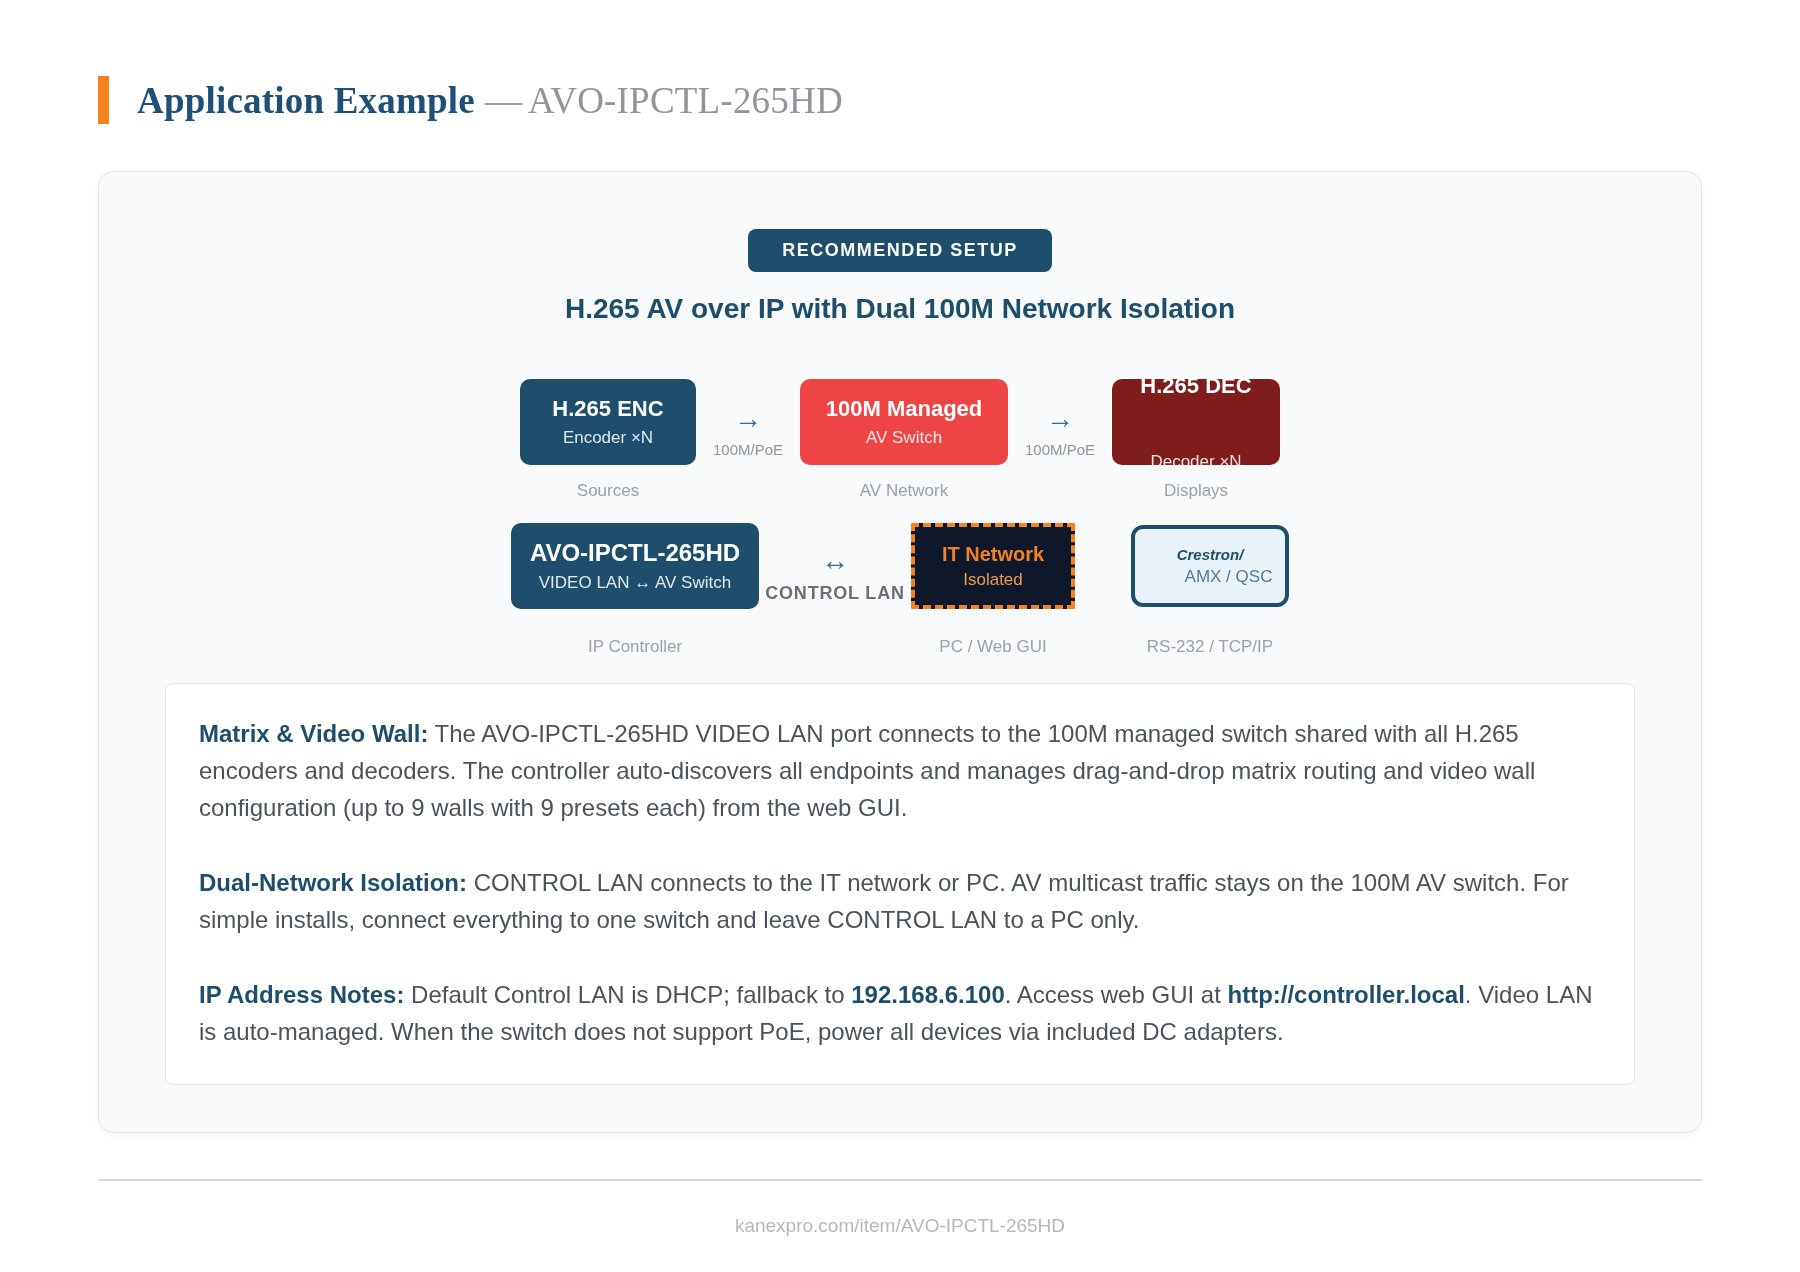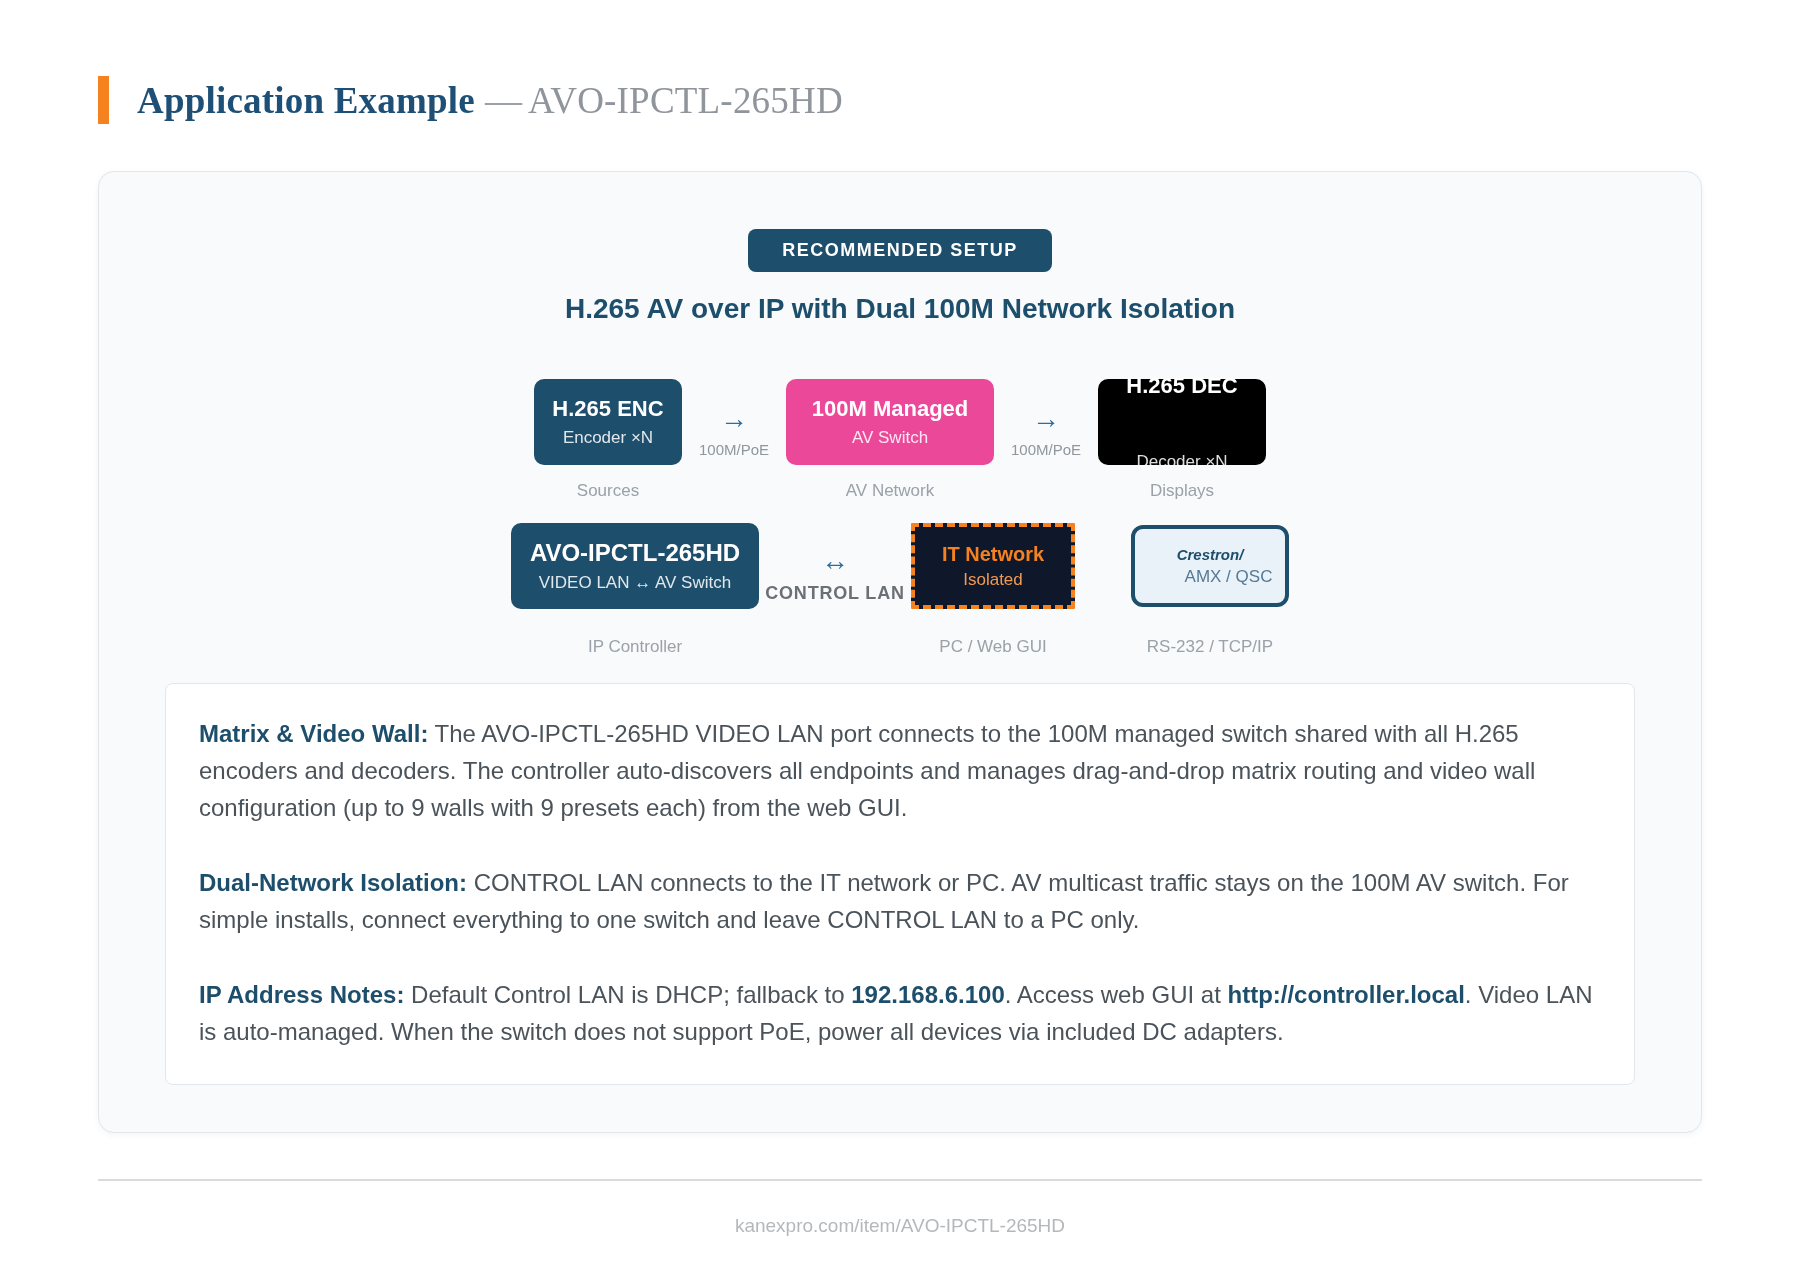--- a/index.html
+++ b/index.html
@@ -29,22 +29,22 @@
   
   .d-row   { display:flex; justify-content:center; align-items:stretch; }
   .row1    { margin-top:54px; }
   .row2    { margin-top:22px; }
   .slot    { display:flex; flex-direction:column; align-items:center; justify-content:center; }
 
   .dbox { border-radius:10px; display:flex; flex-direction:column;
           align-items:center; justify-content:center; width:100%; }
   .dbox .bt { font-weight:bold; }
   .navy   { background:#1d4e6b; }
-  .blue   { background:#ec4899; }
-  .orange { background:#000000;gap:47px; }
+  .blue   { background:#ef4444; }
+  .orange { background:#7f1d1d;gap:47px; }
   .navy .bt, .blue .bt, .orange .bt { color:#ffffff; font-size:22px; }
   .navy .bs, .blue .bs, .orange .bs { color:rgba(255,255,255,0.87); font-size:17px; margin-top:6px; }
 
   .h86 { height:86px; }
 
   .arrow-col { justify-content:center; transform:translateY(10px); }
   .arrow-glyph { color:#2e6e9e; font-size:28px; line-height:26px; }
   .arrow-sub { color:#8f979e; font-size:15px; margin-top:9px; }
   .link-label { color:#6a7076; font-size:18px; font-weight:bold; letter-spacing:0.8px; margin-top:9px; }
 
@@ -55,21 +55,21 @@
   
   .ctl .bt { font-size:24px; }
   .itbox { background:#0f172a; border:4px dashed #f5821f; border-radius:1px; height:86px; }
   .itbox .bt { color:#f5821f; font-size:20px; }
   .itbox .bs { color:#f39a52; font-size:17px; margin-top:4px; }
   .cresbox { background:#e9f1f9; border:4px solid #1d4e6b; border-radius:12px; height:82px; }
   .cresbox .bt { color:#1d4e6b; font-size:15px;font-style:italic; }
   .cresbox .bs { color:#567a94; font-size:17px; margin-top:4px;margin-left:37px; }
 
   
-  .w176{width:148px}.w104{width:104px}.w208{width:208px}.w168{width:168px}
+  .w176{width:176px}.w104{width:104px}.w208{width:208px}.w168{width:168px}
   .w248{width:248px}.w152{width:152px}.w164{width:164px}.w56{width:56px}.w158{width:158px}
 
   
   .notes { margin:26px 66px 0 66px; background:#ffffff; border:1px solid #e3e7ea;
            border-radius:8px; padding:31px 33px 34px 33px; }
   .notes p { font-size:24px; line-height:37px; color:#4b535a; margin-bottom:38px; }
   .notes p:last-child { margin-bottom:0; }
   .lead { color:#1d4e6b; font-weight:bold; }
   .bval { color:#1d4e6b; font-weight:bold; }
 

